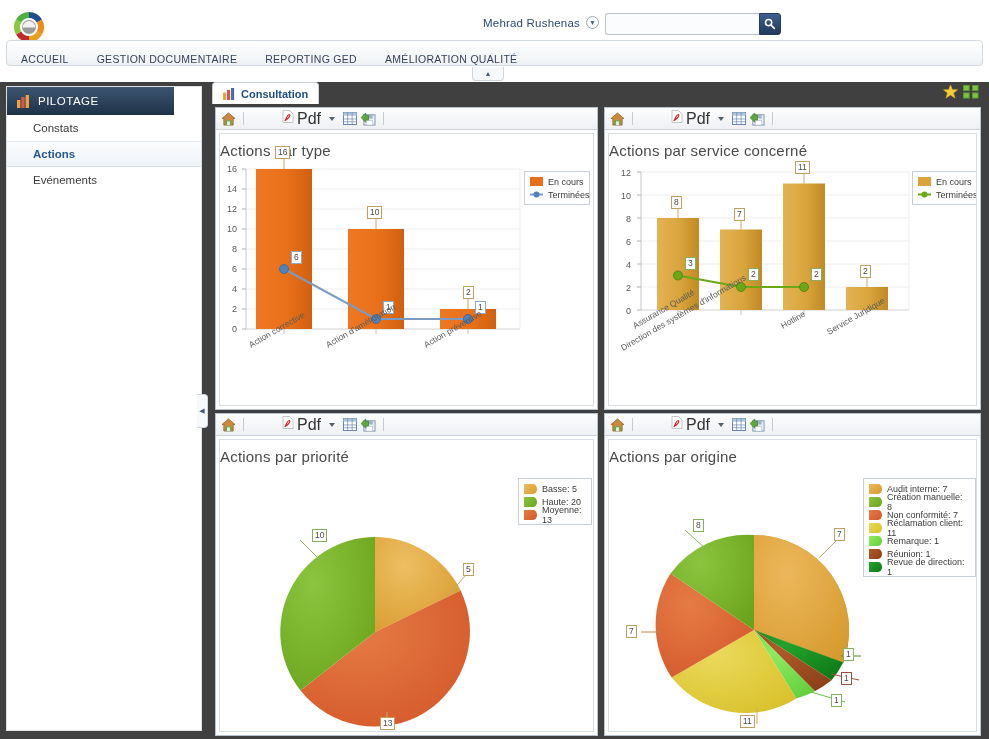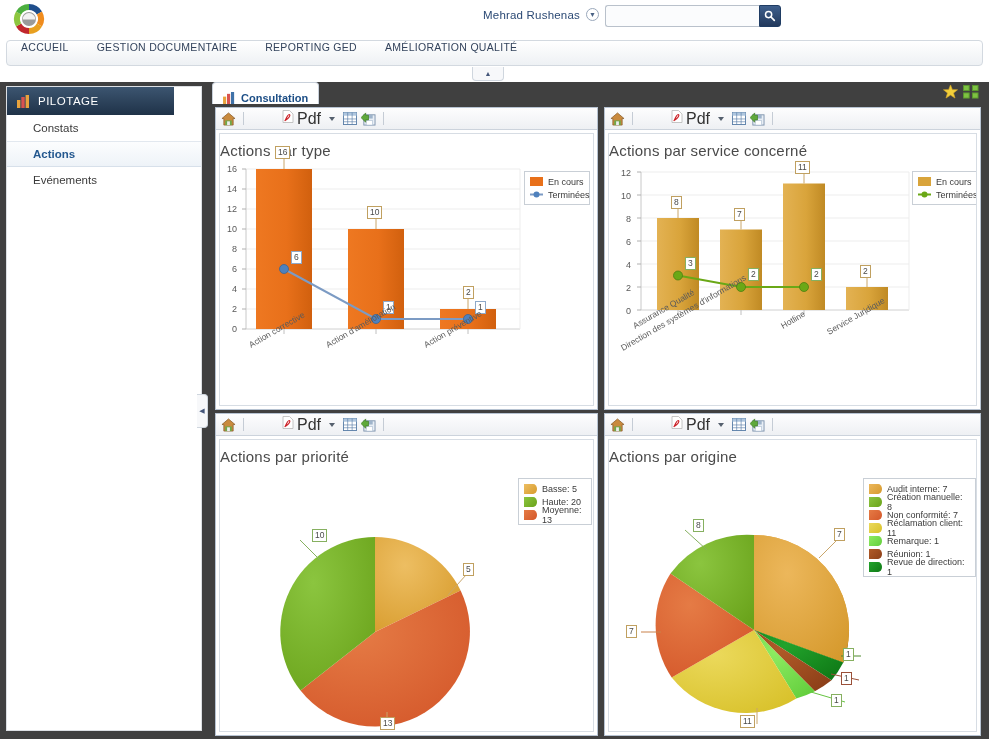--- a/index.html
+++ b/index.html
@@ -7,21 +7,21 @@
     margin: 0; padding: 0;
     width: 989px; height: 739px;
     background: #ffffff;
     font-family: "Liberation Sans", sans-serif;
     overflow: hidden;
   }
   body { position: relative; }
 
   
   .topbar {
-    position: absolute; left: 0; top: 0; width: 791px; height: 38px;
+    position: absolute; left: 0; top: 8px; width: 791px; height: 38px;
     background: #ffffff;
     text-decoration: underline;
   }
   .logo {
     position: absolute; left: 12px; top: 2px; width: 34px; height: 34px;
   }
   .user-area {
     position: absolute; right: 192px; top: 8px;
     display: flex; align-items: center; gap: 6px;
   }
@@ -49,21 +49,21 @@
     background: linear-gradient(180deg,#3e5f8c 0%,#22395c 100%);
     display: flex; align-items: center; justify-content: center;
     cursor: pointer;
   }
 
   
   .navbar {
     position: absolute; left: 6px; top: 40px; width: 977px; height: 26px;
     background: linear-gradient(180deg,#ffffff 0%,#eef1f4 100%);
     border: 1px solid #d3d9e0; border-radius: 4px;
-    display: flex; align-items: flex-start;
+    display: flex; align-items: flex-end;
   }
   .navitem {
     display: flex; align-items: center; padding: 0 14px;
     font-size: 10.5px; color: #33435c; letter-spacing: .3px;
     cursor: pointer; white-space: nowrap;
   }
   .navitem.active {
     background: #2b4straight; 
   }
   .navitem.active {
@@ -119,21 +119,21 @@
   .content {
     position: absolute; left: 212px; top: 0px; width: 772px; height: 657px;
   }
   .tabstrip {
     position: absolute; left: 0; top: 0; width: 772px; height: 22px;
   }
   .tab {
     position: absolute; left: 0; top: 0; height: 22px;
     background: #ffffff; border: 1px solid #c8d0da; border-bottom: none;
     border-radius: 4px 4px 0 0; padding: 0 10px;
-    display: flex; align-items: flex-end; gap: 5px;
+    display: flex; align-items: center; gap: 5px;
     font-size: 11px; color: #1c4e86; font-weight: bold; cursor: pointer;
   }
   .tools-right {
     position: absolute; right: 4px; top: 2px;
     display: flex; align-items: center; gap: 5px;
   }
 
   
   .grid {
     position: absolute; left: 0; top: 22px; width: 772px; height: 635px;

